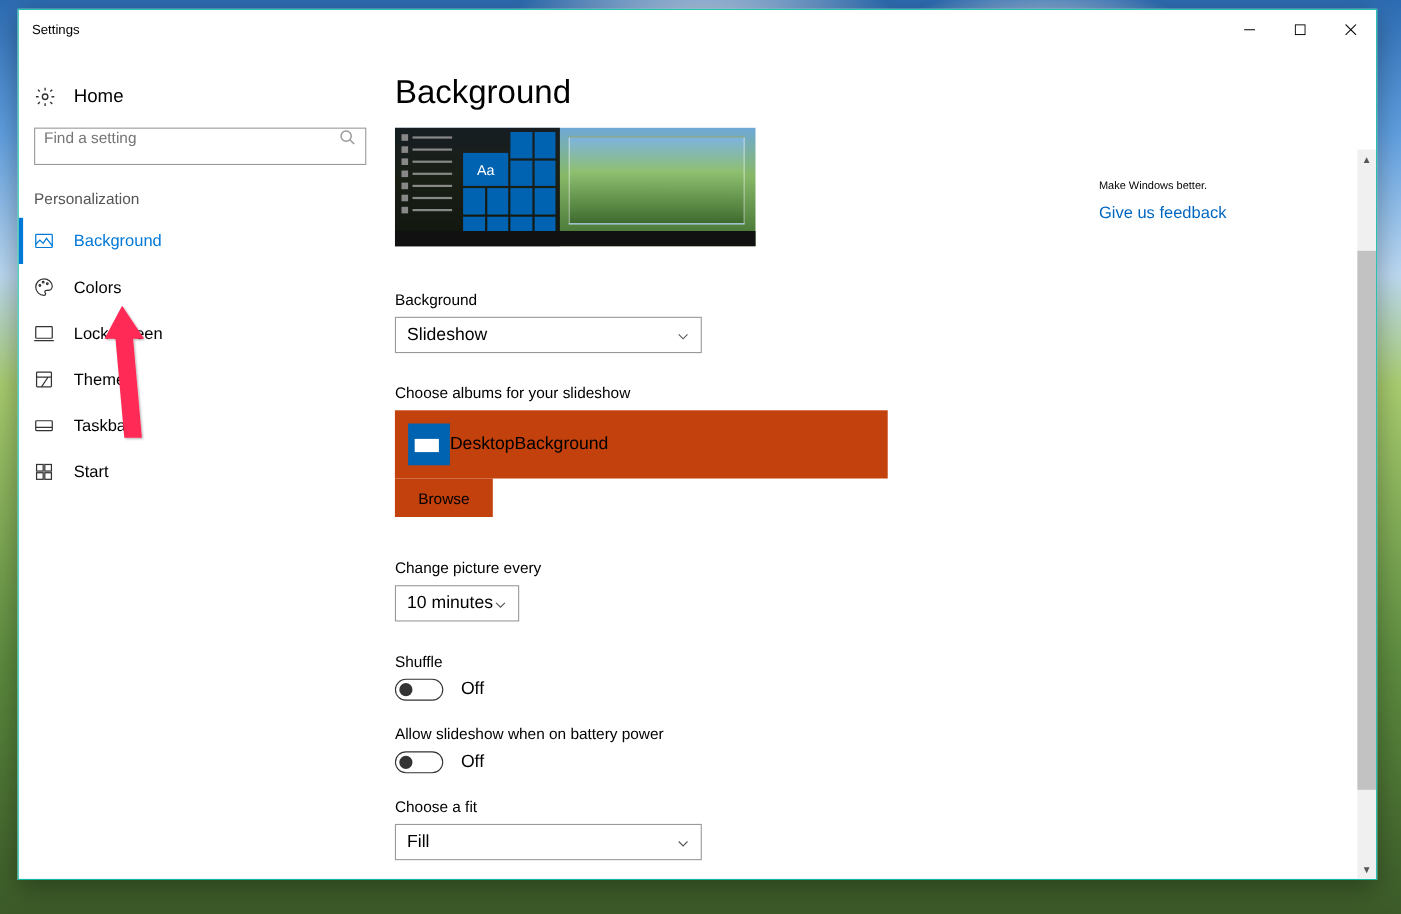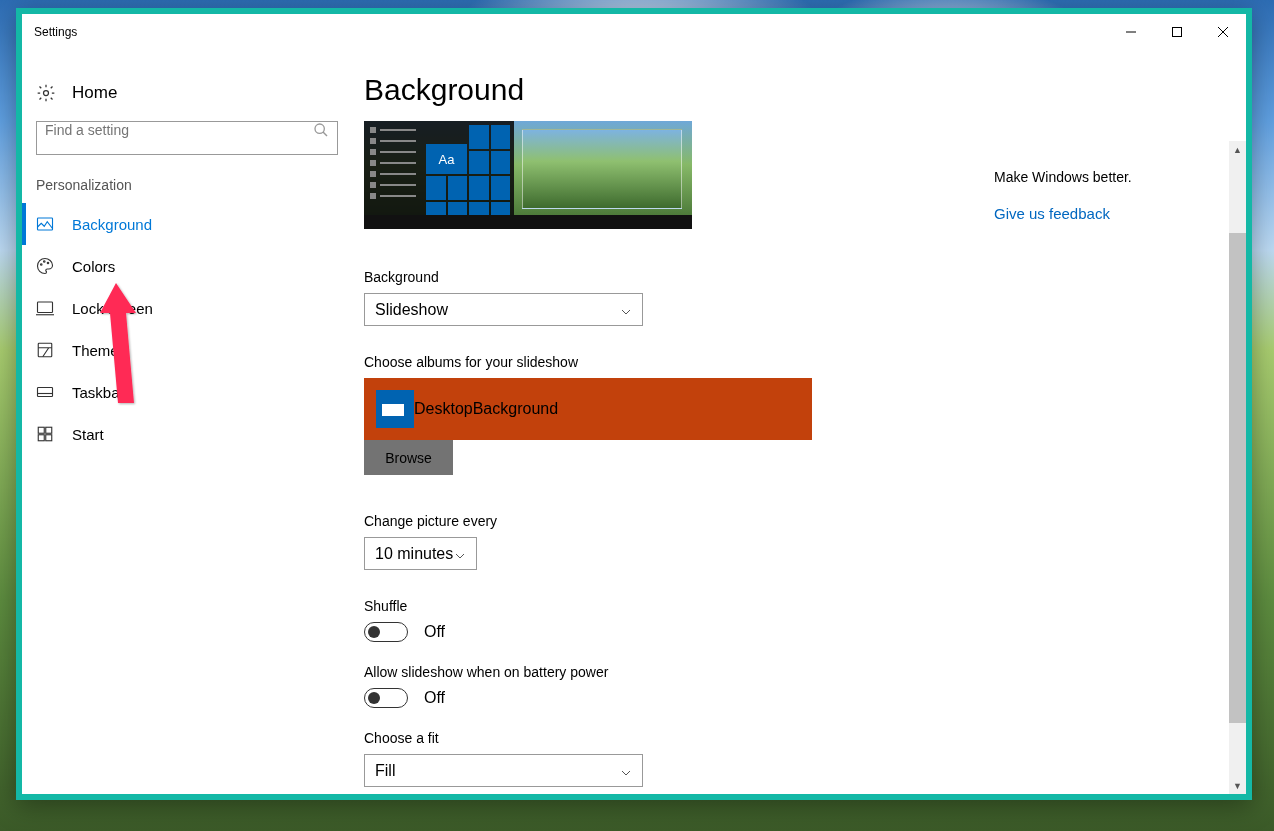--- a/index.html
+++ b/index.html
@@ -9,21 +9,21 @@
   }
   .desktop-bg { position:absolute; inset:0;
     background:
       radial-gradient(ellipse 200px 80px at 950px 40px, rgba(255,255,255,.9), transparent 70%),
       radial-gradient(ellipse 260px 100px at 640px 30px, rgba(255,255,255,.85), transparent 70%),
       linear-gradient(to bottom, #2d6cb3 0%, #5f9fe0 120px, #bcd9f2 250px, #a8cc6f 350px, #5d8c3f 600px, #3b5a28 100%);
   }
   .watermark { position:absolute; right:22px; bottom:32px; color:#fff; font-style:italic; font-size:18px; text-shadow:0 1px 2px rgba(0,0,0,.5); font-family:"Segoe Script","Comic Sans MS",cursive;}
   .window {
     position:absolute; left:16px; top:8px; width:1236px; height:792px;
-    background:#fff; border:6px solid #14b8a6; box-shadow:0 6px 24px rgba(0,0,0,.35);
+    background:#fff; border:1px solid #14b8a6; box-shadow:0 6px 24px rgba(0,0,0,.35);
     display:flex; flex-direction:column;
   }
   .titlebar { height:35px; display:flex; align-items:center; padding-left:12px; }
   .titlebar-title { font-size:12px; color:#000; }
   .win-controls { margin-left:auto; display:flex; }
   .win-btn { width:46px; height:35px; display:flex; align-items:center; justify-content:center; cursor:pointer; }
   .win-btn svg { width:10px; height:10px; stroke:#000; stroke-width:1; fill:none; }
   .body { flex:1; display:flex; position:relative; overflow:hidden; }
   .sidebar { width:330px; padding-top:28px; }
   .home-row { display:flex; align-items:center; gap:16px; padding:6px 0 18px 14px; cursor:pointer;}
@@ -55,26 +55,26 @@
   .preview .tile.big { grid-column:span 2; grid-row:span 2; display:flex; align-items:center; justify-content:center; color:#fff; font-size:13px;margin-top:19px;}
   .preview .winbox { position:absolute; right:10px; top:8px; width:160px; height:80px; background:linear-gradient(to bottom,#7db3e0 0%,#8fc070 40%,#3e6b2e 100%); border:1px solid rgba(255,255,255,.5);}
   .section-label { font-size:14px; color:#000; margin:10px 0 8px 0; }
   .dropdown { border:1px solid #999; height:33px; display:flex; align-items:center; padding:0 10px; cursor:pointer; justify-content:space-between;}
   .dropdown .chev { width:12px; height:12px; }
   .dd-wide { width:279px; margin-bottom:28px;gap:31px;}
   .dd-mid { width:113px; margin-bottom:28px;}
   .album-row { background:#c2410c; height:62px; display:flex; align-items:center; gap:0; padding-left:12px; width:448px;}
   .album-thumb { width:38px; height:38px; background:#0063b1; position:relative;}
   .album-thumb::after { content:""; position:absolute; left:6px; top:14px; width:22px; height:12px; background:#fff;}
-  .browse-btn { background:#737373; border:none; height:35px; padding:0 20px; font-size:14px; cursor:pointer; margin-top:0; margin-bottom:28px; width:89px;}
+  .browse-btn { background:#c2410c; border:none; height:35px; padding:0 20px; font-size:14px; cursor:pointer; margin-top:0; margin-bottom:28px; width:89px;}
   .toggle-row { display:flex; align-items:center; gap:16px; margin-bottom:22px;}
   .toggle { width:44px; height:20px; border:1px solid #333; border-radius:10px; position:relative; cursor:pointer;}
   .toggle .knob { position:absolute; left:3px; top:3px; width:12px; height:12px; border-radius:50%; background:#333;}
   .right-panel { position:absolute; right:32px; top:120px; width:220px;}
-  .right-panel .rhead { font-size:14px; margin-bottom:20px;}
+  .right-panel .rhead { font-size:10px; margin-bottom:10px;}
   .right-panel .link { color:#0067c0; font-size:15px; cursor:pointer;}
   .vscroll { position:absolute; right:0; top:92px; bottom:0; width:17px; background:#f0f0f0;}
   .vscroll .thumb { position:absolute; left:0; right:0; top:92px; height:490px; background:#c2c2c2;}
   .vscroll .arrow { position:absolute; left:0; right:0; height:17px; display:flex; align-items:center; justify-content:center; font-size:9px; color:#555;}
   .vscroll .arrow.up { top:0;}
   .vscroll .arrow.down { bottom:0;}
   .pointer-arrow { position:absolute; left:74px; top:234px; pointer-events:none;}
   .nicon svg, .icon svg, .sicon svg, .chev svg { width:100%; height:100%; }
 </style>
 </head>

